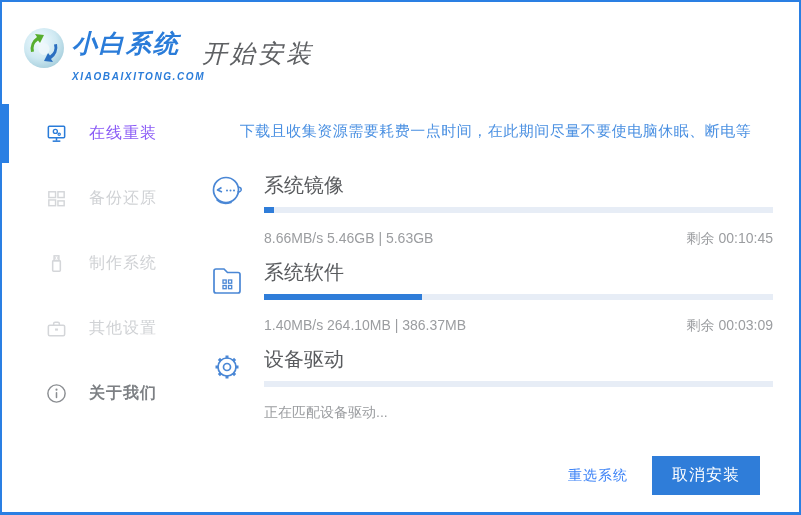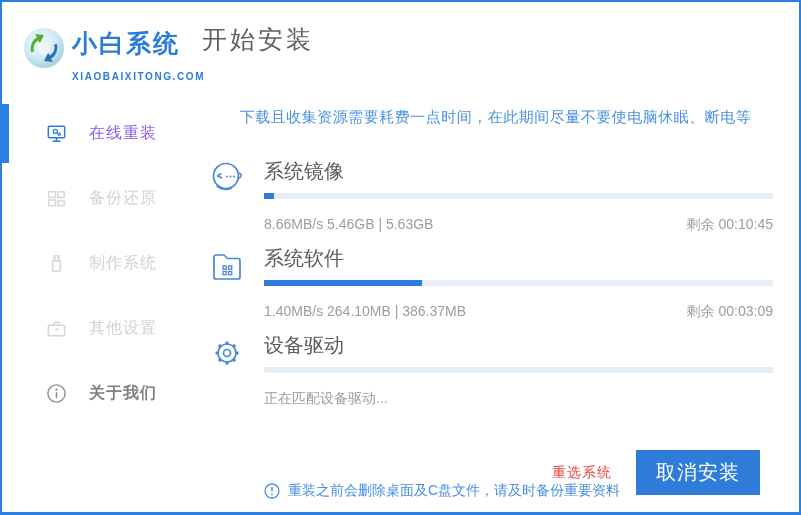--- a/index.html
+++ b/index.html
@@ -25,27 +25,27 @@
   .disclaimer {
     font-size: 13px; color: #8f9296;
     text-decoration: underline; cursor: pointer;
   }
   .win-btn {
     font-size: 15px; color: #9aa0a6; cursor: pointer;
     width: 18px; text-align: center; line-height: 18px;
     font-family: "DejaVu Sans", sans-serif;
   }
 
-  .header { position: absolute; top: 0; left: 0; right: 0; height: 90px; background: #fff; }
+  .header { position: absolute; top: 0; left: 0; right: 0; height: 90px; background: #fff; font-style: italic; }
   .logo-wrap { position: absolute; left: 21px; top: 25px; display: flex; }
   .logo-sphere { width: 42px; height: 42px; }
   .brand-text { margin-left: 7px; padding-top: 3px; }
   .brand-name { font-size: 25px; font-weight: bold; color: #2a7cd9; letter-spacing: 2px; line-height: 26px; }
   .brand-domain { font-size: 10px; color: #2a7cd9; letter-spacing: 1.6px; margin-top: 15px; font-weight: bold; }
-  .page-title { position: absolute; left: 200px; top: 21px; font-size: 25px; color: #5e6063; letter-spacing: 3px; }
+  .page-title { position: absolute; left: 200px; top: 35px; font-size: 25px; color: #5e6063; letter-spacing: 3px; }
 
   
   .sidebar { position: absolute; left: 0; top: 90px; bottom: 0; width: 190px; background: #fff; padding-top: 9px; }
   .side-item {
     position: relative; height: 65px;
     display: flex; align-items: center;
     padding-left: 43px; gap: 21px;
     cursor: pointer;
   }
   .side-item .lbl { font-size: 16px; letter-spacing: 1px; }
@@ -54,21 +54,21 @@
   .side-item.about .lbl { color: #7d8084; font-weight: bold; }
   .active-bar {
     position: absolute; left: 0; top: 3px;
     width: 7px; height: 59px; background: #2a7fe3;
   }
   .side-ic { width: 23px; height: 23px; flex: 0 0 auto; }
 
   
   .main { position: absolute; left: 190px; top: 90px; right: 0; bottom: 0; background: #fff; }
   .warning-line {
-    margin-top: 16px; text-align: center;
+    margin-top: 30px; text-align: center;
     font-size: 15px; color: #4a90e2; letter-spacing: 0.5px;
   }
 
   .sections { margin-top: 31px; padding: 0 26px 0 15px; }
   .section { display: flex; margin-bottom: 11px; }
   .sec-icon { width: 57px; flex: 0 0 auto; padding-top: 1px; }
   .sec-body { flex: 1; }
   .sec-title { font-size: 20px; color: #595b5e; margin-bottom: 8px; }
   .bar-track { height: 6px; background: #e7edf6; width: 100%; }
   .bar-fill { height: 100%; background: #2f7dd9; width: 0%; }
@@ -78,24 +78,24 @@
   .note-line {
     margin-top: 74px; padding-left: 72px;
     display: flex; align-items: center; gap: 8px;
     font-size: 14px; color: #4a90e2;
   }
 
   .footer-actions {
     position: absolute; right: 39px; bottom: 17px;
     display: flex; align-items: center; gap: 24px;
   }
-  .reselect-link { font-size: 14px; color: #ef4444; cursor: pointer; letter-spacing: 1px; }
+  .reselect-link { font-size: 14px; color: #3b82f6; cursor: pointer; letter-spacing: 1px; }
   .cancel-btn {
     background: #2f7dd9; color: #fff; border: none;
-    font-size: 20px; letter-spacing: 1px;
+    font-size: 16px; letter-spacing: 1px;
     padding: 9px 20px; cursor: pointer;
     font-family: Liberation Serif, serif;
   }
 </style>
 </head>
 <body>
 
 <div class="window">
 
   <div class="titlebar-controls">
@@ -277,28 +277,20 @@
           </div>
           <div class="sec-stats">
             <span class="stats-text">正在匹配设备驱动...</span>
             <span class="remain-text"></span>
           </div>
         </div>
       </div>
 
     </div>
 
-    <div class="note-line">
-      <svg width="16" height="16" viewBox="0 0 16 16">
-        <circle cx="8" cy="8" r="7" fill="none" stroke="#4a90e2" stroke-width="1.3"></circle>
-        <rect x="7.3" y="3.8" width="1.4" height="5" rx="0.7" fill="#4a90e2"></rect>
-        <circle cx="8" cy="11.3" r="0.9" fill="#4a90e2"></circle>
-      </svg>
-      <span>重装之前会删除桌面及C盘文件，请及时备份重要资料</span>
-    </div>
 
     <div class="footer-actions">
       <span class="reselect-link">重选系统</span>
       <button class="cancel-btn">取消安装</button>
     </div>
 
   </div>
 </div>
 
 </body></html>

